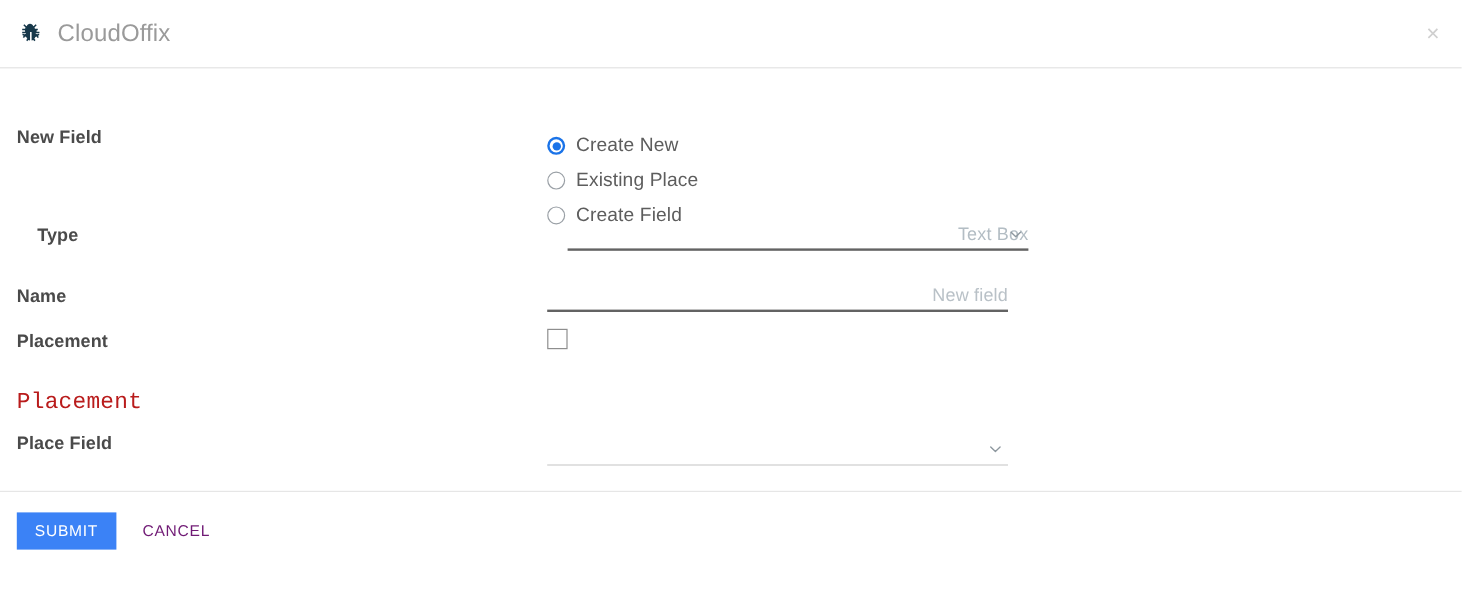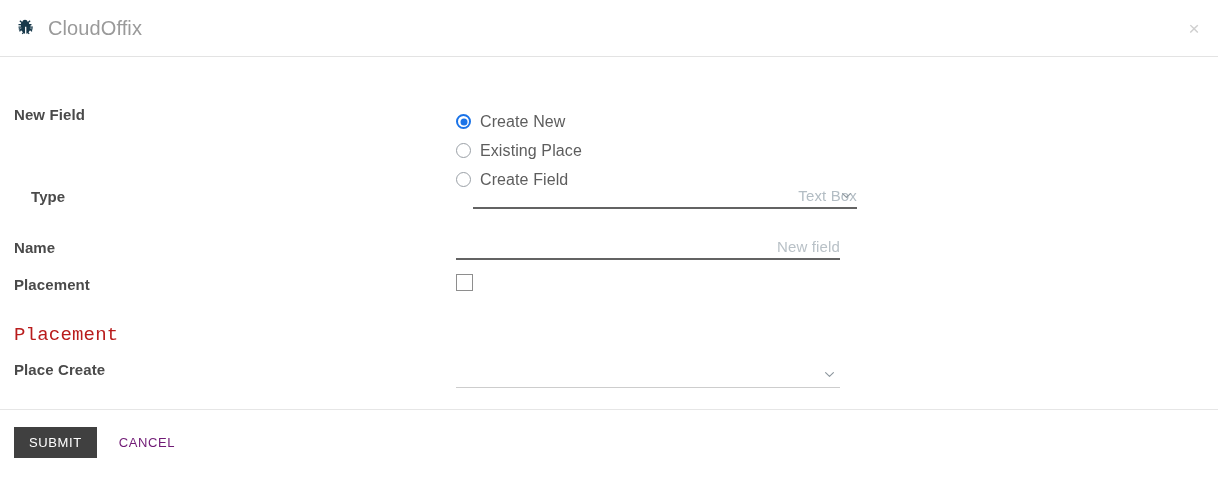--- a/index.html
+++ b/index.html
@@ -220,21 +220,21 @@
   .dialog-footer {
     flex: 0 0 65px;
     height: 65px;
     border-top: 1px solid #e6e6e6;
     display: flex;
     align-items: center;
     padding-left: 14px;
     box-sizing: border-box;
   }
   .btn-submit {
-    background: #404040;
+    background: #3b82f6;
     color: #ffffff;
     border: none;
     height: 31px;
     padding: 0 15px;
     font-size: 13px;
     letter-spacing: 0.6px;
     font-family: "Liberation Sans", sans-serif;
     cursor: pointer;
     display: inline-flex;
     align-items: center;
@@ -334,21 +334,21 @@
 
     <div class="form-row" style="top:268px;">
       <div class="label-col">
         <div class="section-heading">Placement</div>
       </div>
       <div class="field-col"></div>
     </div>
 
     <div class="form-row" style="top:305px;">
       <div class="label-col">
-        <div class="field-label">Place Create</div>
+        <div class="field-label">Place Field</div>
       </div>
       <div class="field-col">
         <div class="uline light" style="margin-top:-2px;">
           <span class="uline-text"></span>
           <span class="chevron">
             <svg viewBox="0 0 16 16" width="13" height="13" aria-hidden="true">
               <path d="M3.2 5.6 L8 10.2 L12.8 5.6" fill="none" stroke="currentColor" stroke-width="1.4" stroke-linecap="round" stroke-linejoin="round"></path>
             </svg>
           </span>
         </div>

